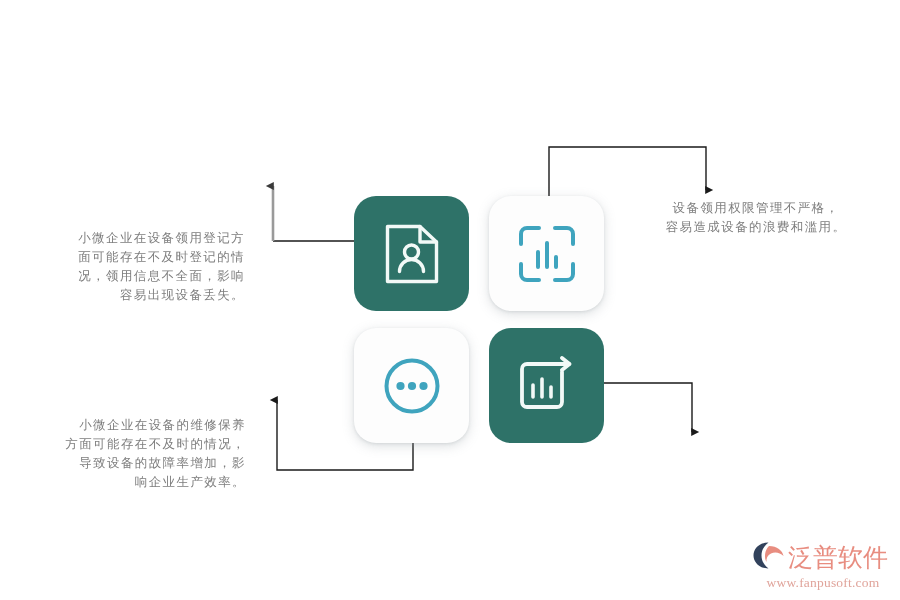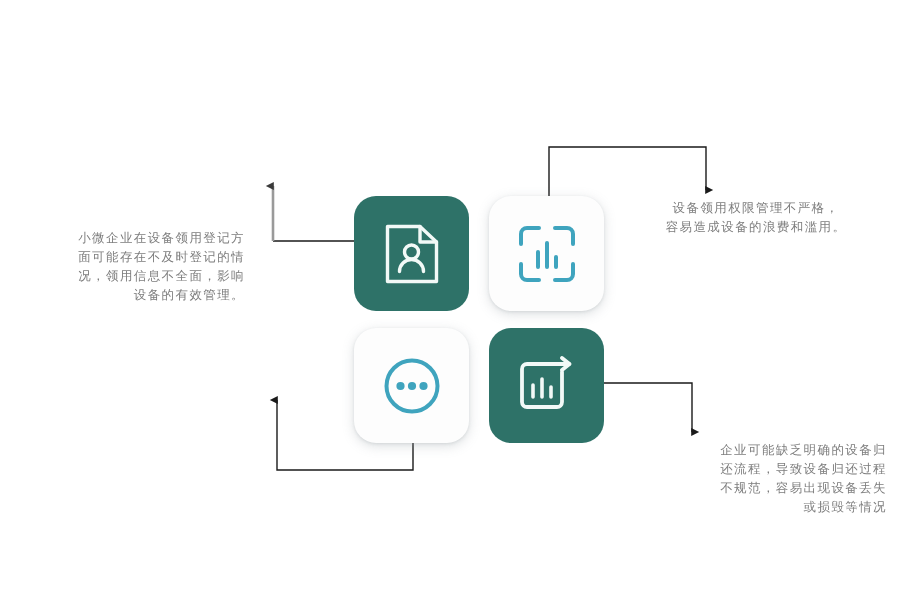--- a/index.html
+++ b/index.html
@@ -181,25 +181,39 @@
         <path d="M17 41 V29" stroke="#f2f9f7" stroke-width="3.6" stroke-linecap="round"></path>
         <path d="M26 41 V23" stroke="#f2f9f7" stroke-width="3.6" stroke-linecap="round"></path>
         <path d="M35 41 V31" stroke="#f2f9f7" stroke-width="3.6" stroke-linecap="round"></path>
       </svg>
     </span>
   </div>
 
   <div class="note right-align" id="note-register">小微企业在设备领用登记方
 面可能存在不及时登记的情
 况，领用信息不全面，影响
-设备的有效管理。</div>
-
+容易出现设备丢失。</div>
+
+  <div class="note right-align" id="note-maintenance">小微企业在设备的维修保养
+方面可能存在不及时的情况，
+导致设备的故障率增加，影
+响企业生产效率。</div>
 
   <div class="note center-align" id="note-authority">设备领用权限管理不严格，
 容易造成设备的浪费和滥用。</div>
 
-  <div class="note right-align" id="note-return">企业可能缺乏明确的设备归
-还流程，导致设备归还过程
-不规范，容易出现设备丢失
-或损毁等情况</div>
-
+
+  <div id="logo">
+    <div id="logo-row">
+      <span id="logo-mark">
+        <svg width="34" height="29" viewBox="0 0 34 29" fill="none">
+          <path d="M16.5 1.5 C7 1.5 1.5 8 1.5 14.5 C1.5 21 7 27.5 16.5 27.5
+                   C12 24 9.5 20 9.5 14.5 C9.5 9 12 5 16.5 1.5 Z" fill="#32425c"></path>
+          <path d="M17 5 C25 5 30.5 9.5 31.5 15 C28 11.5 23 10.5 19 12.5
+                   C15.5 14.2 14 17.5 14.5 21 C12 17 12.5 9 17 5 Z" fill="#e88d80"></path>
+        </svg>
+      </span>
+      <span id="logo-wordmark">泛普软件</span>
+    </div>
+    <div id="logo-url">www.fanpusoft.com</div>
+  </div>
 
 </div>
 
 </body></html>

